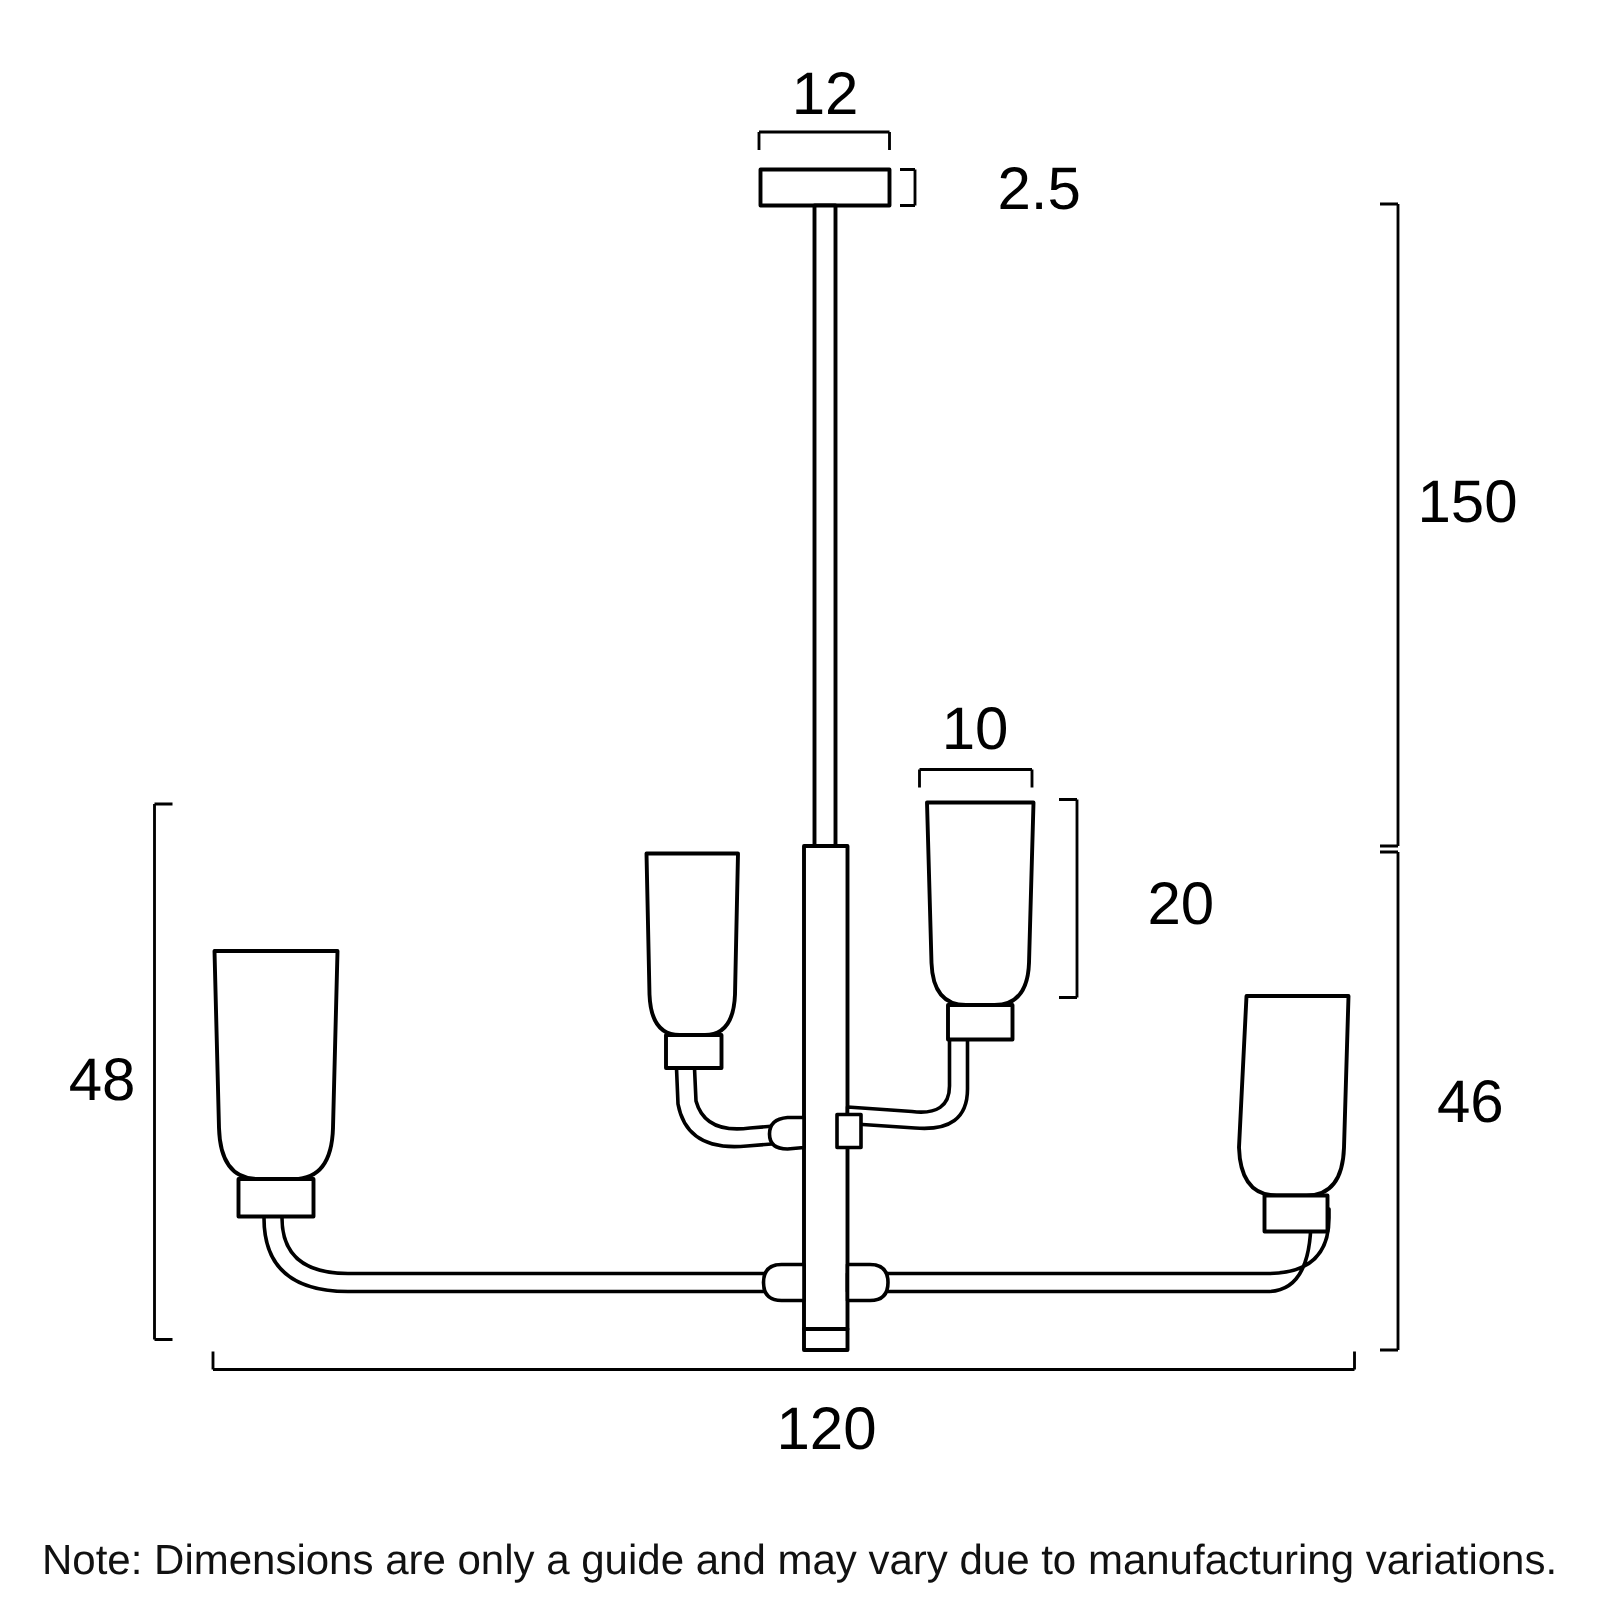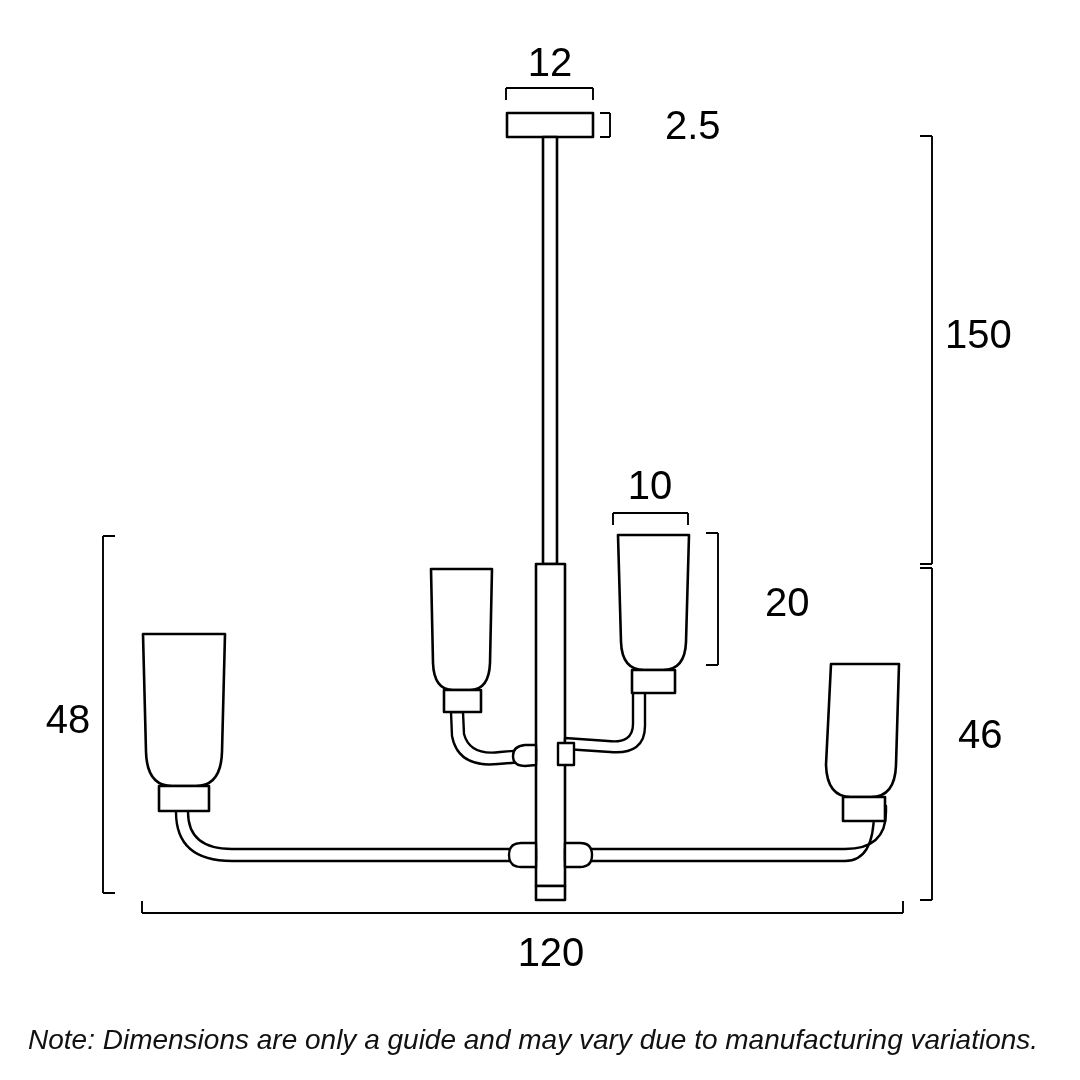--- a/index.html
+++ b/index.html
@@ -57,21 +57,20 @@
   }
   .note-text {
     position: absolute;
     left: 28px;
     top: 1023px;
     font-family: "Liberation Sans", sans-serif;
     font-size: 28px;
     line-height: 34px;
     color: #111111;
     white-space: nowrap;
-    font-style: italic;
   }
 </style>
 </head>
 <body>
 
 <div id="drawing-root">
   <svg class="tech-drawing" viewBox="0 0 1080 1080">
 
     <g>
 

